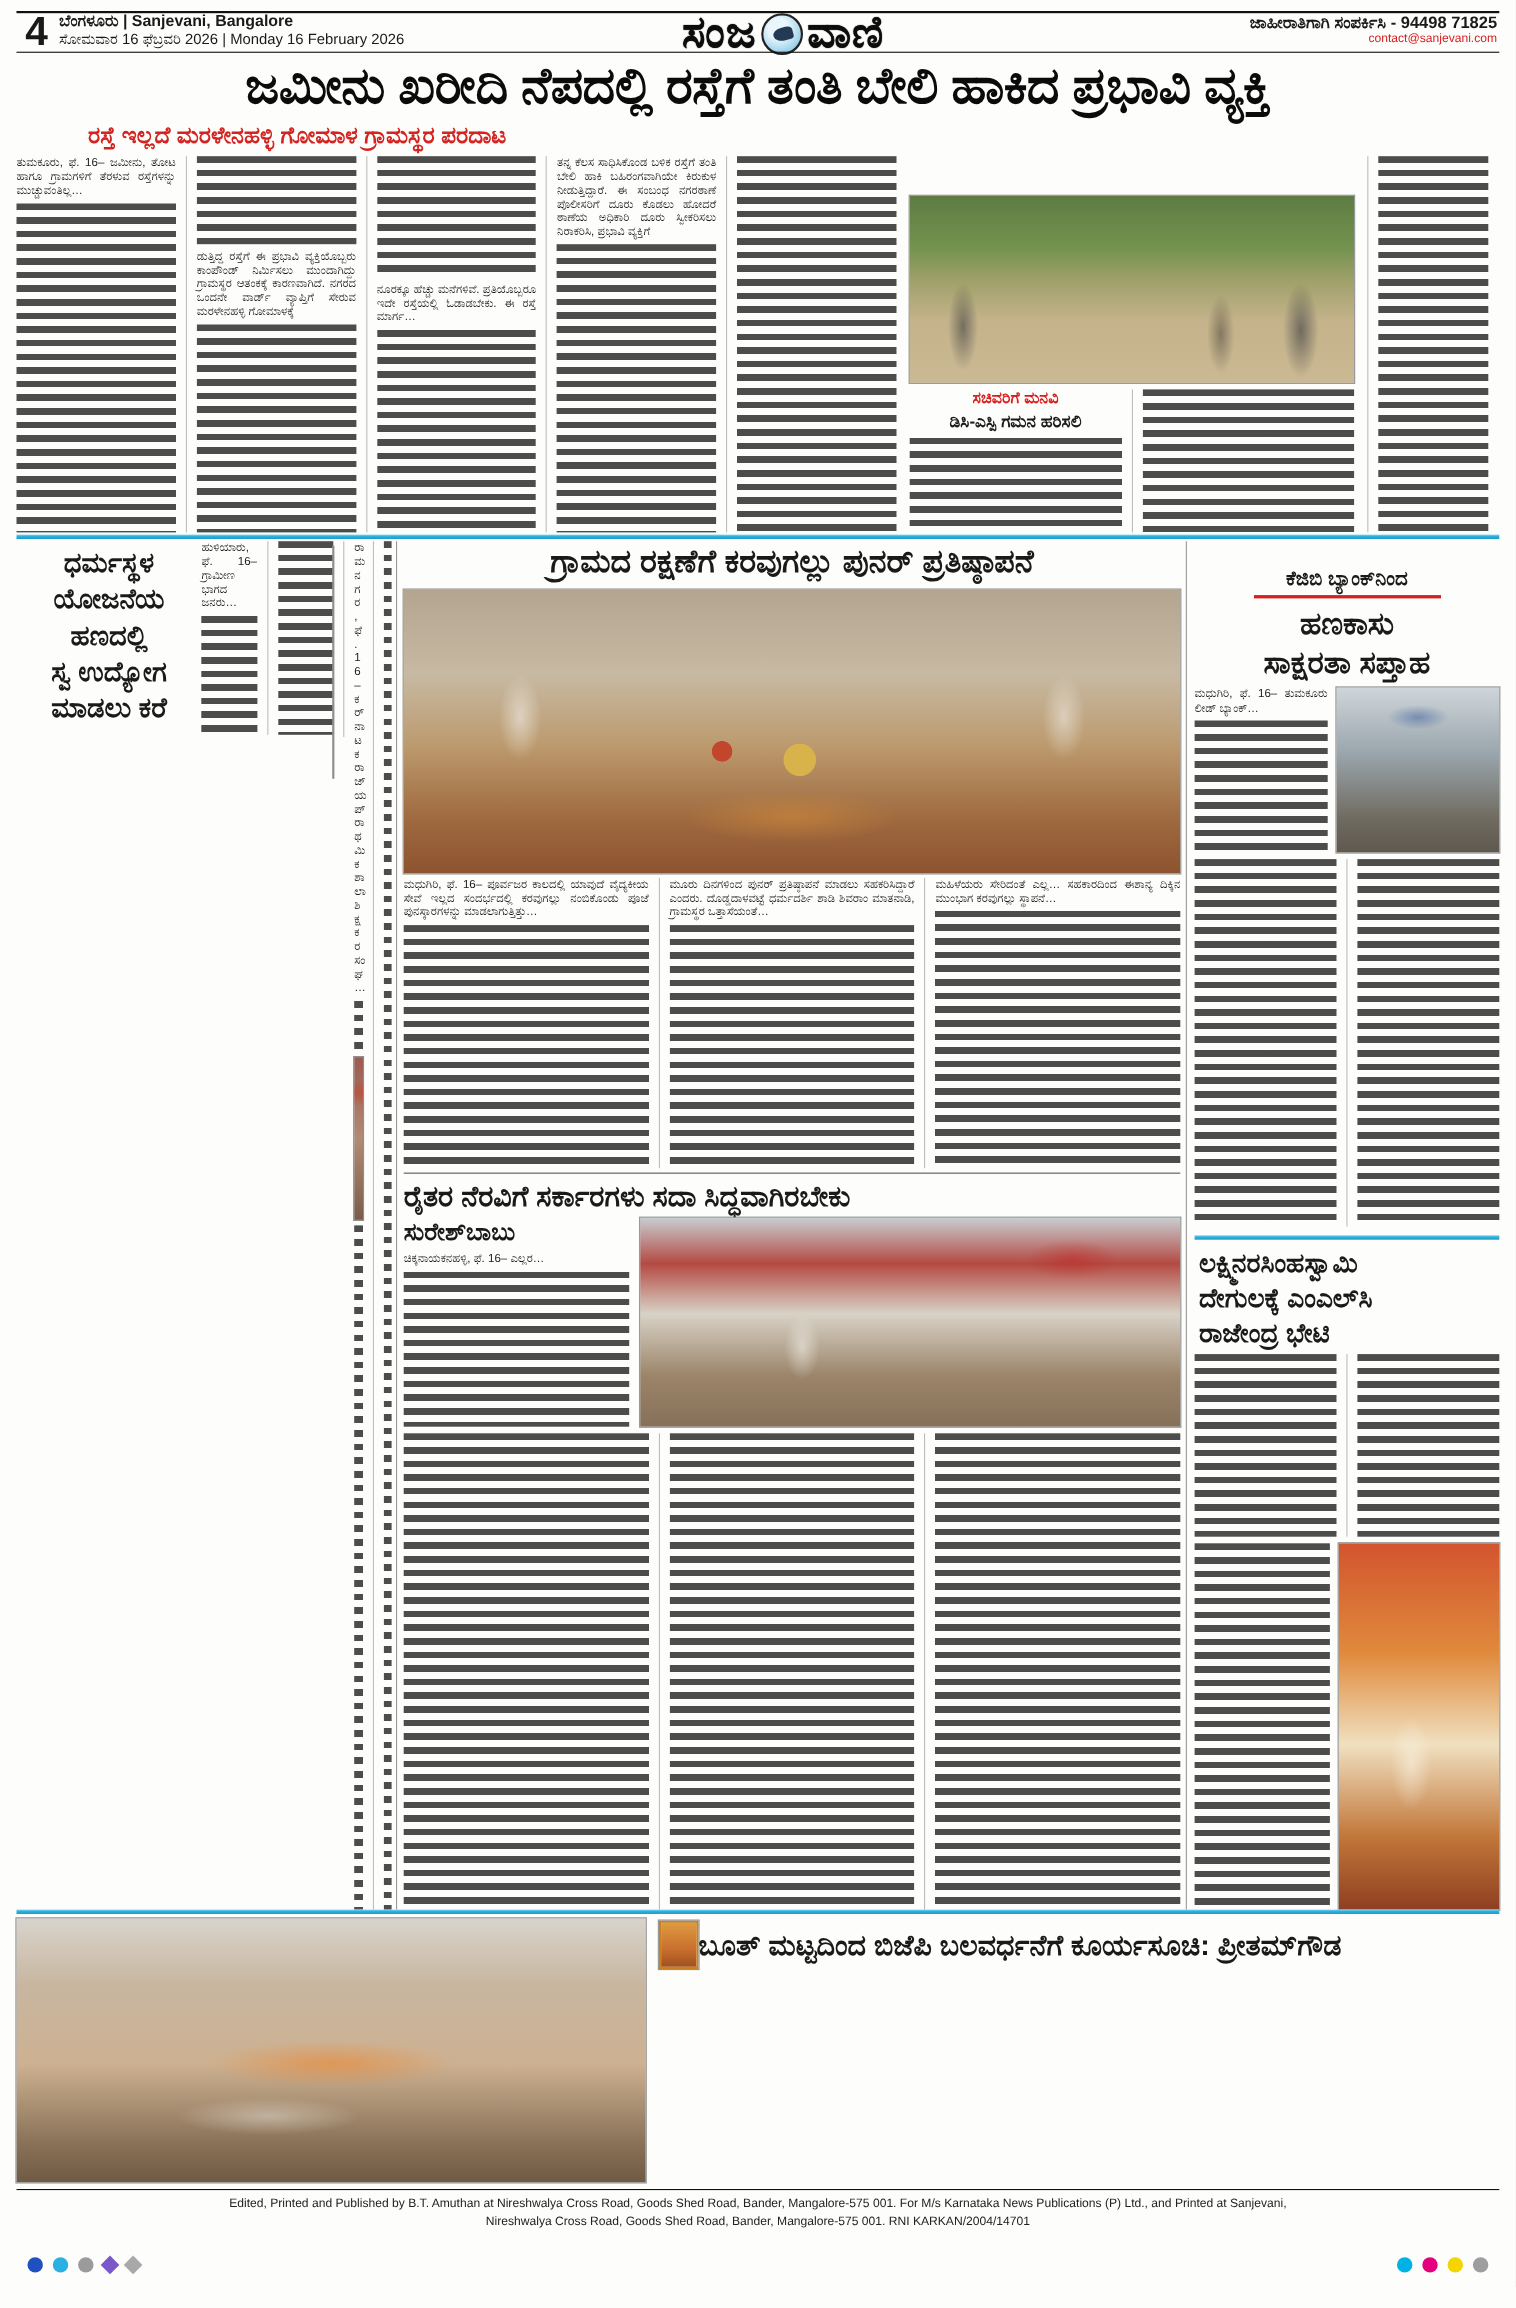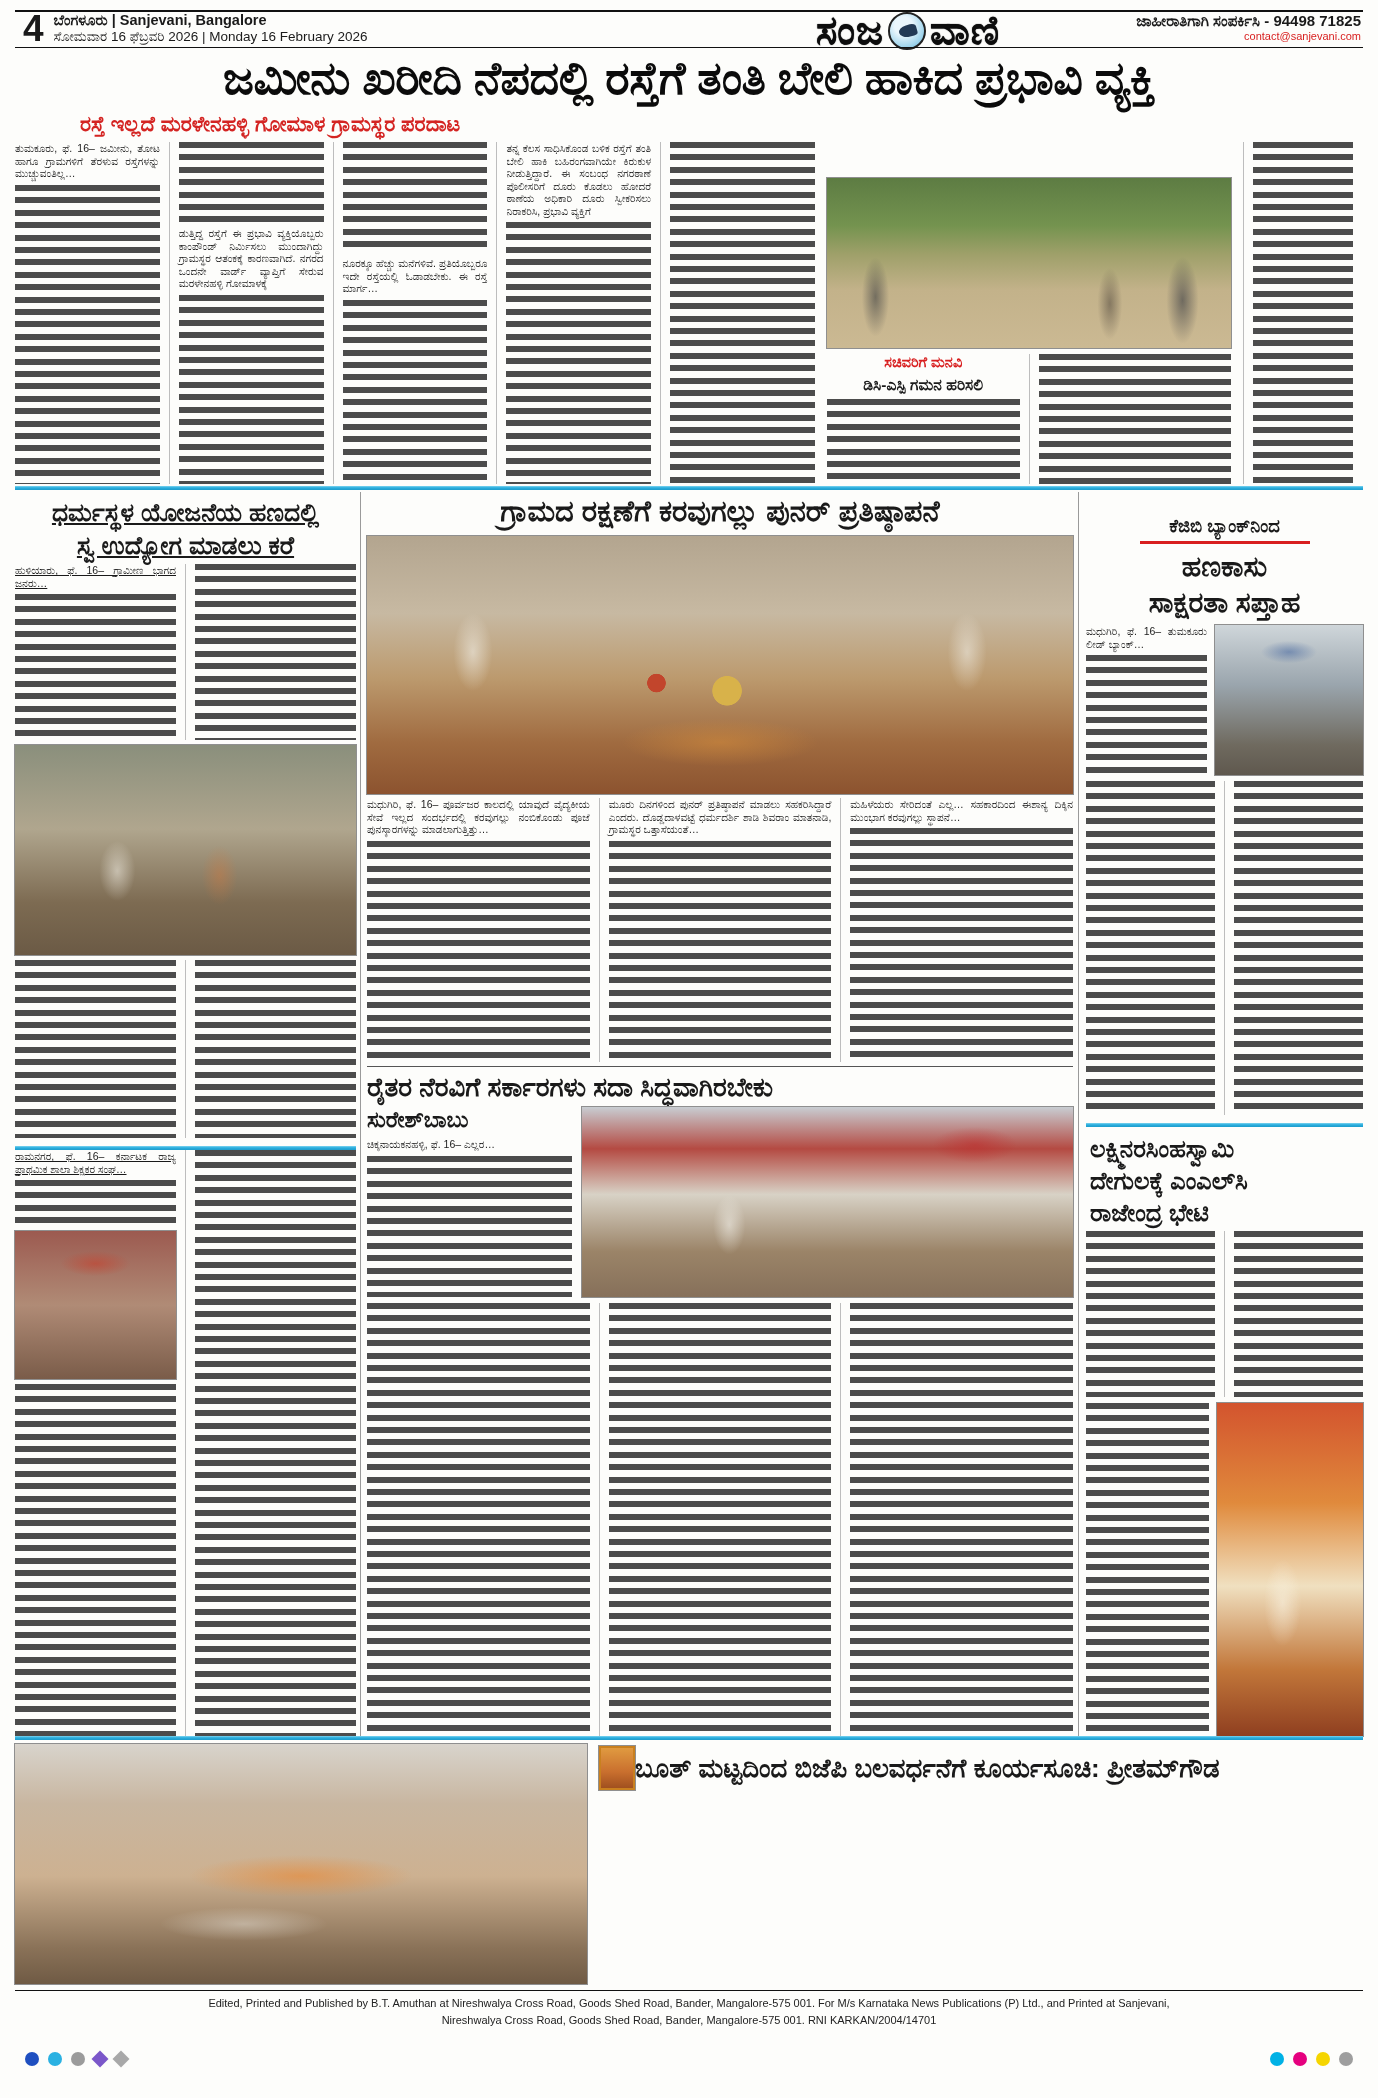--- a/index.html
+++ b/index.html
@@ -11,21 +11,21 @@
   .cyan { position:absolute; left:15px; width:1348px; height:4px;
           background:linear-gradient(180deg,#7fd4ef 0%,#2aaede 45%,#1e9ccb 100%); }
   .cyan-s { height:4px; background:linear-gradient(180deg,#7fd4ef 0%,#2aaede 45%,#1e9ccb 100%); }
 
   
   header { position:absolute; top:12px; left:15px; width:1348px; height:34px; }
   .hl { position:absolute; left:8px; top:0; display:flex; gap:10px; align-items:flex-start; }
   .pgnum { font-size:37px; font-weight:bold; line-height:34px; }
   .hl-txt .l1 { font-size:14.5px; font-weight:bold; }
   .hl-txt .l2 { font-size:13.5px; }
-  .masthead { position:absolute; left:605px; top:-4px; width:380px; display:flex; align-items:center; justify-content:flex-end; gap:4px;
+  .masthead { position:absolute; left:605px; top:-4px; width:380px; display:flex; align-items:center; justify-content:flex-start; gap:4px;
               font-weight:900; font-size:40px; letter-spacing:1px; color:#0d0d0d; text-shadow:0 0 1px #000; }
   .logo { width:38px; height:38px; border-radius:50%; border:2px solid #222;
           background:radial-gradient(circle at 40% 35%, #eaf6fc 0 30%, #9fd4ec 70%, #5aa9cf 100%); position:relative; }
   .logo::after { content:""; position:absolute; left:9px; top:11px; width:18px; height:12px;
                  background:#233a55; border-radius:60% 40% 30% 70%; transform:rotate(-15deg); }
   .contact { position:absolute; right:2px; top:0; text-align:right; }
   .contact .c1 { font-size:15px; font-weight:bold; }
   .contact .c2 { font-size:11px; color:#d81f1f; }
 
   
@@ -82,21 +82,21 @@
   .leadmid { width:404px; display:flex; flex-direction:column;margin-top:36px; }
   .leadmid .photo { height:170px; margin-bottom:6px; }
   .leadmid .cols { flex:1; }
   .leadright { width:110px; display:flex; flex-direction:column; border-left:1px solid #bdbdbd; padding-left:9px; }
   .redk { color:#d81f1f; font-weight:bold; text-align:center; font-size:14.5px; }
   .boldk { font-weight:bold; text-align:center; font-size:15.5px; }
 
   
   .mid { position:absolute; top:492px; left:15px; width:1348px; height:1244px; }
   .vr { position:absolute; top:0; height:1244px; width:1px; background:#9a9a9a; }
-  .secA { position:absolute; left:0; top:0; width:341px; height:1244px; display:flex; flex-direction:column;text-decoration:underline; }
+  .secA { position:absolute; left:0; top:0; width:341px; height:1244px; display:flex; flex-direction:row; }
   .secB { position:absolute; left:352px; top:0; width:706px; height:1244px; display:flex; flex-direction:column; }
   .secC { position:absolute; left:1071px; top:0; width:277px; height:1244px; display:flex; flex-direction:column; }
   .hA { text-align:center; font-weight:bold; font-size:25px; line-height:33px; height:72px; padding-top:4px; }
   .hA2 { text-align:center; font-weight:bold; font-size:22px; line-height:30px; height:64px; padding-top:4px; }
   .hB { text-align:center; font-weight:bold; font-size:29px; line-height:38px; height:40px; }
   .hB2 { font-weight:bold; font-size:26px; line-height:32px; height:34px; }
   .speaker { font-weight:bold; font-size:22px; }
   .kick { text-align:center; font-weight:bold; font-size:18px; height:24px;margin-top:24px; }
   .redline { width:170px; height:3px; background:#d81f1f; margin:1px auto 5px; }
   .hC { text-align:center; font-weight:bold; font-size:28px; line-height:36px; height:72px; }

